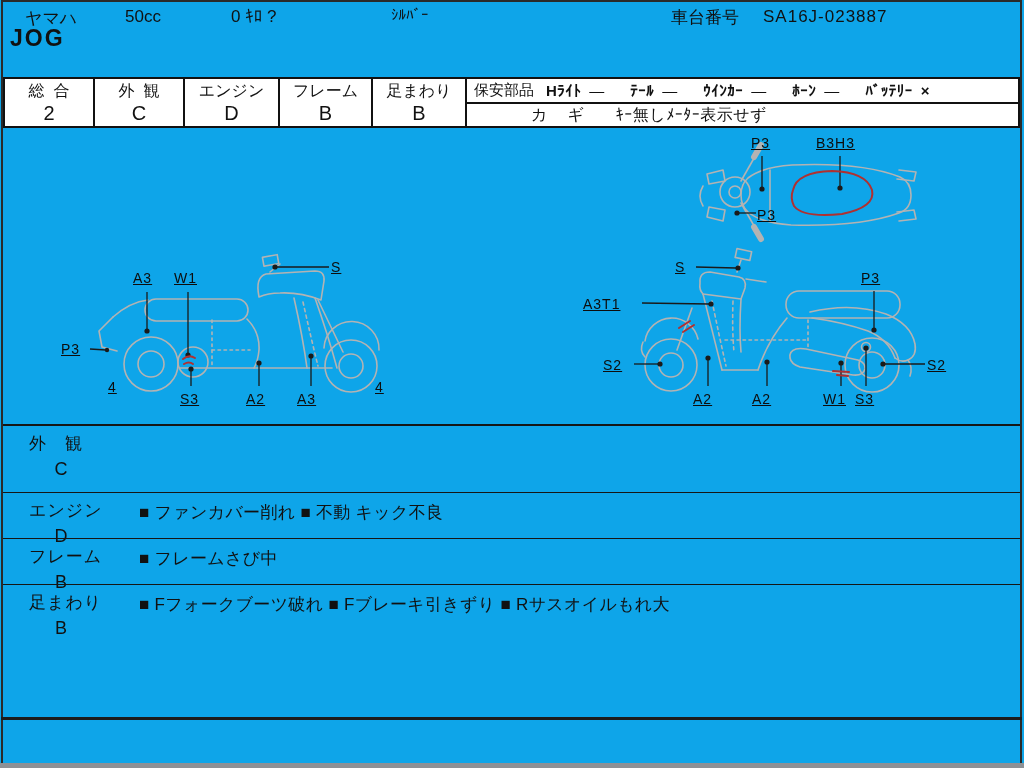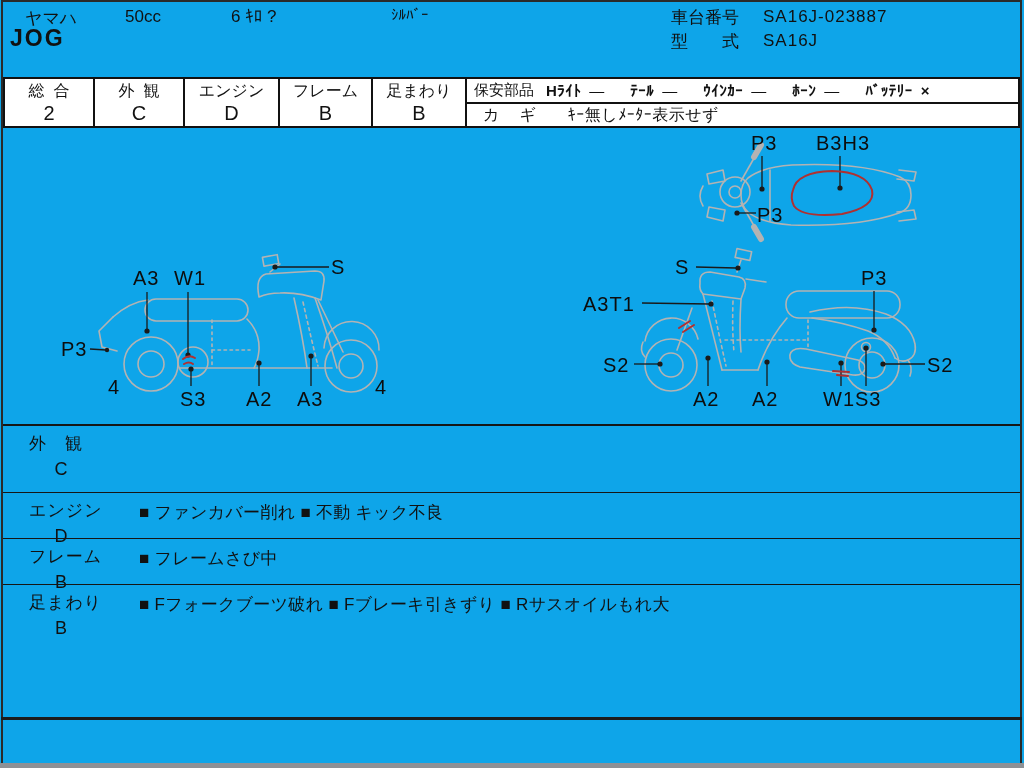--- a/index.html
+++ b/index.html
@@ -26,57 +26,53 @@
   #rating-table{position:absolute;left:3px;top:77px;right:4px;height:51px;border:2px solid #111;display:flex;box-sizing:border-box;background:#fff;}
   .rt-cell{border-right:2px solid #111;box-sizing:border-box;display:flex;flex-direction:column;align-items:center;justify-content:center;}
   .rt-label{font-size:16px;line-height:20px;white-space:pre;}
   .rt-grade{font-size:20px;line-height:24px;}
   #safety-cell{flex:1;display:flex;flex-direction:column;}
   #safety-row{height:25px;border-bottom:2px solid #111;display:flex;align-items:center;font-size:15px;white-space:nowrap;padding-left:7px;box-sizing:border-box;}
   #safety-title{margin-right:12px;}
   .sp-name{letter-spacing:0.5px;font-weight:bold;}
   .sp-status{margin-left:8px;margin-right:26px;}
   .sp-status.cross{font-weight:bold;margin-right:6px;}
-  #key-row{flex:1;display:flex;align-items:center;font-size:16px;padding-left:16px;box-sizing:border-box;white-space:nowrap;}
+  #key-row{flex:1;display:flex;align-items:center;font-size:16px;padding-left:16px;box-sizing:border-box;white-space:nowrap;margin-left:48px;}
   #key-label{white-space:pre;letter-spacing:2px;}
   #key-value{margin-left:30px;letter-spacing:0.5px;}
 
   
   #diagram{position:absolute;left:3px;top:128px;right:4px;height:296px;}
   #sketch-svg{position:absolute;left:-3px;top:-128px;width:1024px;height:768px;pointer-events:none;}
-  .dg-label{position:absolute;font-size:20px;line-height:22px;color:#0d0d0d;white-space:nowrap;letter-spacing:1px;}
+  .dg-label{position:absolute;font-size:14px;line-height:22px;color:#0d0d0d;white-space:nowrap;letter-spacing:1px;text-decoration:underline;}
 
   
   #sections{position:absolute;left:3px;top:424px;right:4px;}
   .sec{position:relative;box-sizing:border-box;border-top:2px solid #161616;}
   .sec + .sec{border-top-width:1.5px;}
   .sec-label{position:absolute;left:26px;top:6px;font-size:17px;white-space:pre;letter-spacing:1px;}
   .sec-grade{position:absolute;left:0;top:33px;width:116px;text-align:center;font-size:18px;}
   .sec-content{margin-left:136px;padding:6px 16px 0 0;font-size:17px;line-height:27px;letter-spacing:0.3px;}
 </style>
 </head>
 <body>
 
 <div id="page">
   <div id="frame"></div>
 
   <div id="header">
     <span class="hdr-item" style="left:22px;top:5px;">ヤマハ</span>
     <span class="hdr-item" style="left:122px;top:5px;">50cc</span>
-    <span class="hdr-item" style="left:228px;top:5px;">6 ｷﾛ ?</span>
+    <span class="hdr-item" style="left:228px;top:5px;">0 ｷﾛ ?</span>
     <span class="hdr-item" style="left:388px;top:4px;font-size:15px;">ｼﾙﾊﾞｰ</span>
     <span class="hdr-item" id="model-name" style="left:7px;top:23px;">JOG</span>
     <div id="header-right">
         <div class="hr-row">
           <span class="hr-label">車台番号</span>
           <span class="hr-value">SA16J-023887</span>
-        </div>
-        <div class="hr-row">
-          <span class="hr-label">型　　式</span>
-          <span class="hr-value">SA16J</span>
         </div>
       </div>
   </div>
 
   <div id="rating-table">
 
     <div class="rt-cell" style="width: 90px;">
         <div class="rt-label">総  合</div>
         <div class="rt-grade">2</div>
       </div>

